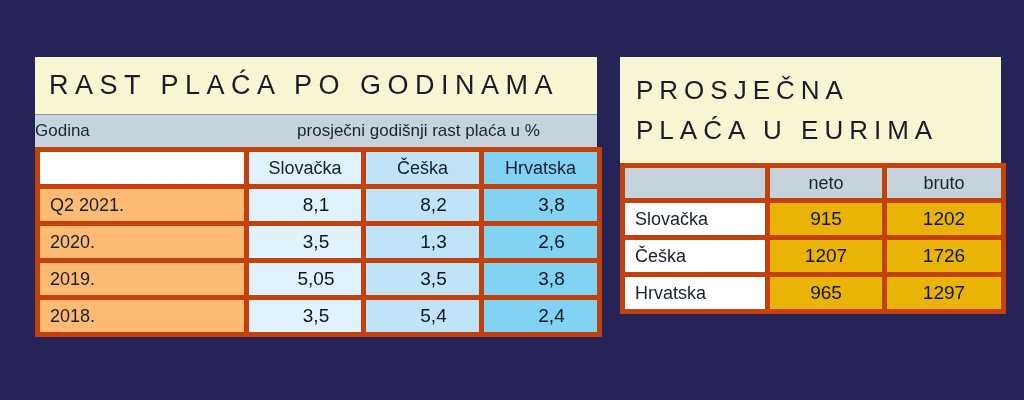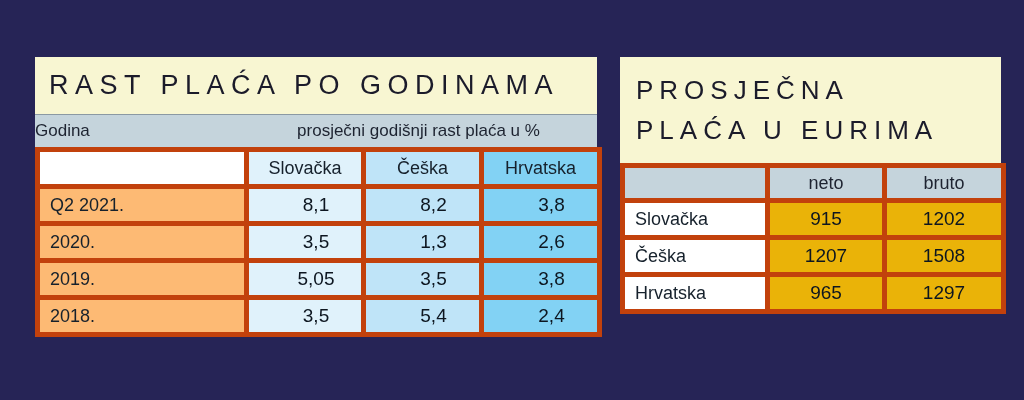--- a/index.html
+++ b/index.html
@@ -259,21 +259,21 @@
 
       <tr>
         <td class="r-name-cell">Slovačka</td>
         <td class="r-val-cell">915</td>
         <td class="r-val-cell">1202</td>
       </tr>
 
       <tr>
         <td class="r-name-cell">Češka</td>
         <td class="r-val-cell">1207</td>
-        <td class="r-val-cell">1508</td>
+        <td class="r-val-cell">1726</td>
       </tr>
 
       <tr>
         <td class="r-name-cell">Hrvatska</td>
         <td class="r-val-cell">965</td>
         <td class="r-val-cell">1297</td>
       </tr>
     </tbody>
   </table>
 </div>

